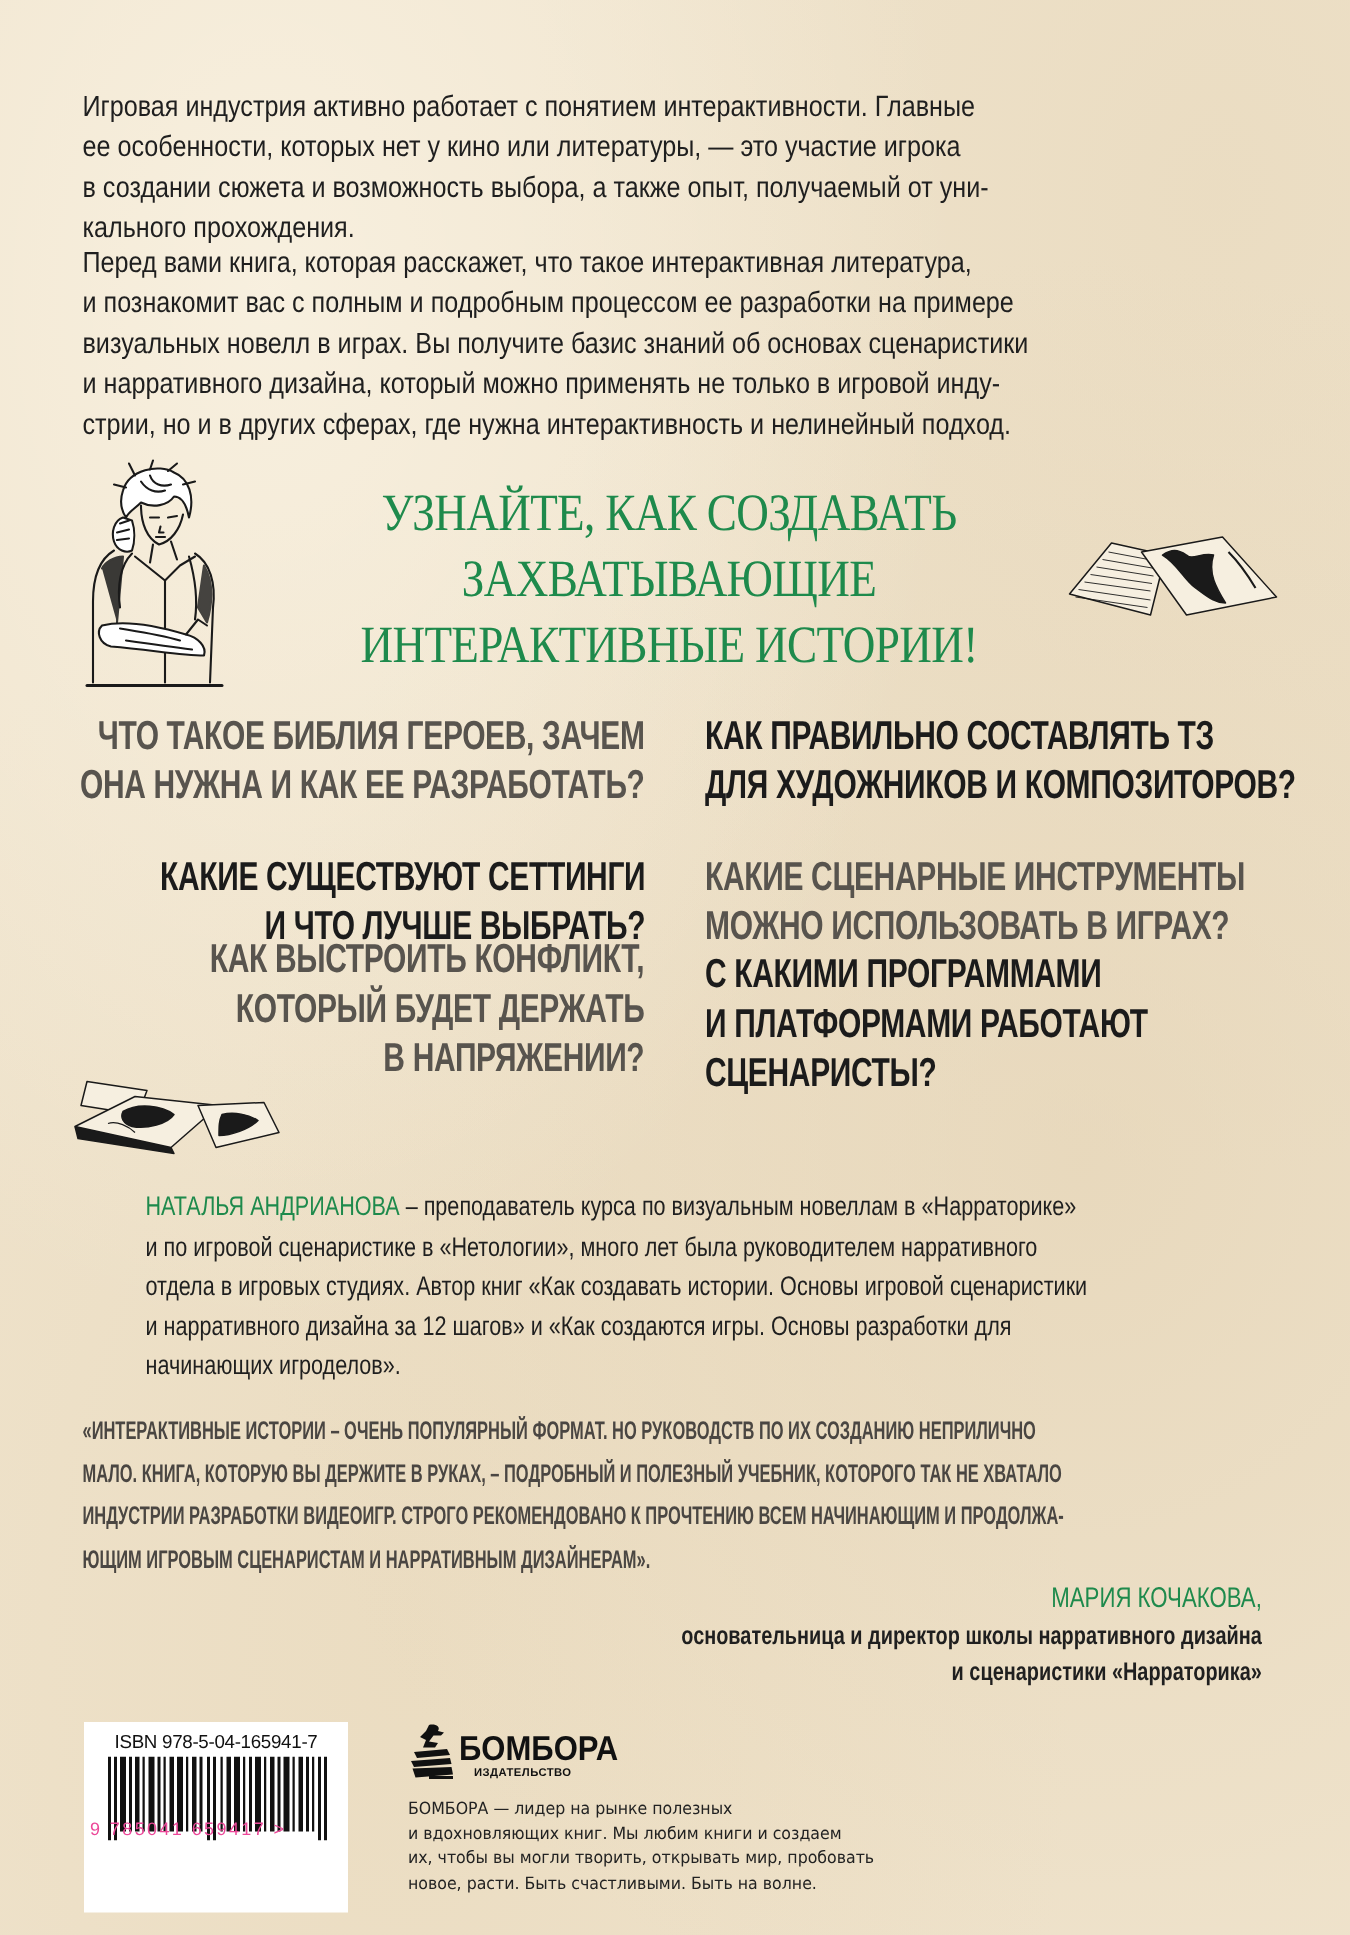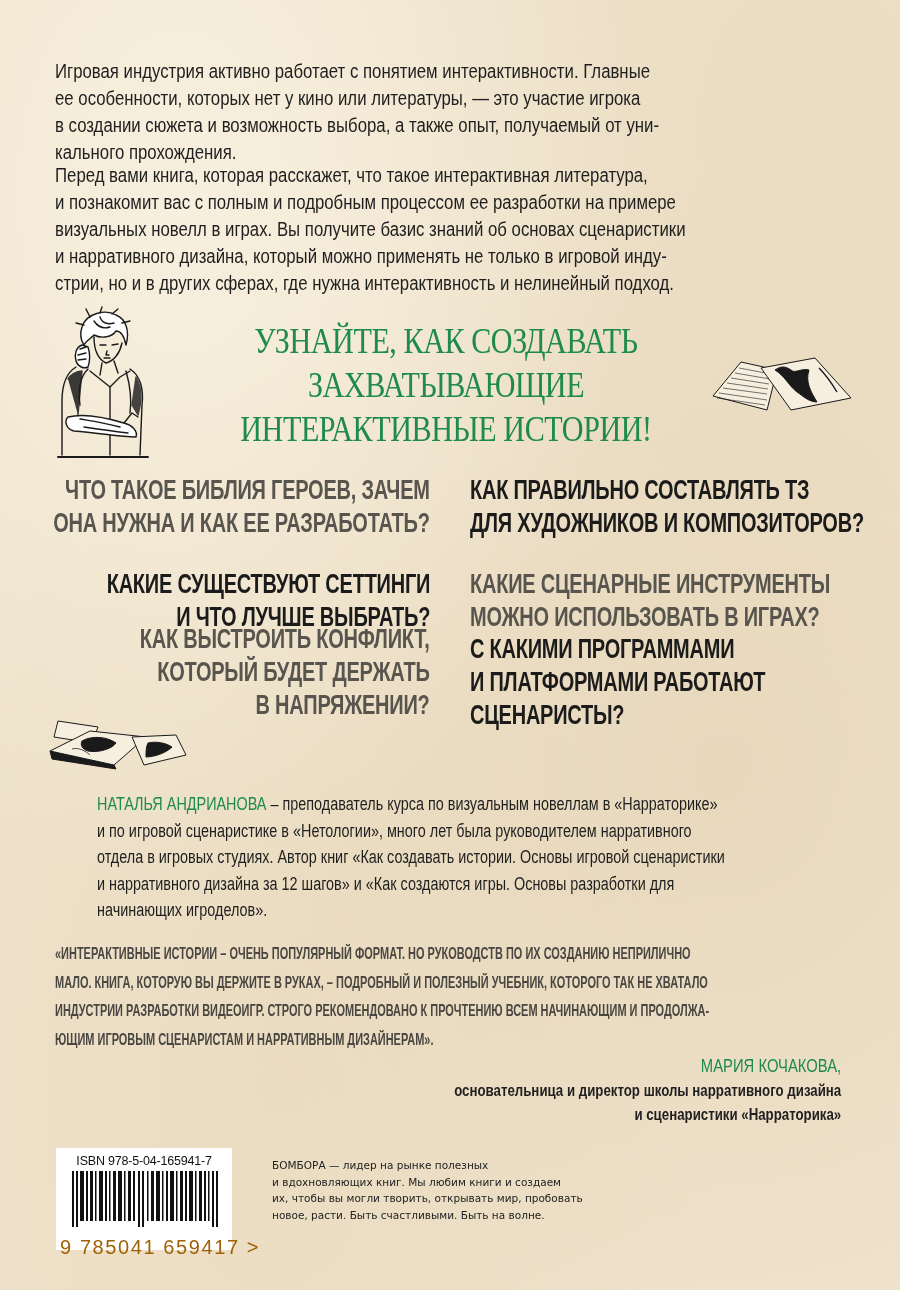--- a/index.html
+++ b/index.html
@@ -119,37 +119,37 @@
       color: #1f1f1f;
     }
     .attrib span { display: block; white-space: nowrap; transform: scaleX(0.78); transform-origin: right center; }
     .attrib .attr-name { color: #1e8a4c; font-size: 19px; line-height: 26px; }
     .attrib .attr-role { font-weight: bold; }
 
     
     .barcode-box {
       position: absolute;
       left: 56px; top: 1148px;
-      width: 176px; height: 102px;
+      width: 176px; height: 127px;
       background: #ffffff;
     }
     .isbn-text {
       position: absolute;
       left: 0; top: 6px; width: 176px;
       text-align: center;
       font-family: "Liberation Sans", sans-serif;
       font-size: 12.5px;
       color: #111;
       letter-spacing: -0.2px;
     }
     .bars { position: absolute; left: 16px; top: 23px; width: 148px; height: 56px; }
     .barcode-digits {
-      position: absolute; left: 4px; top: 88px; width: 172px;
-      font-family: "Liberation Sans", sans-serif;
-      font-size: 20px; color: #a16207; letter-spacing: 1.6px;
+      position: absolute; left: 4px; top: 64px; width: 172px;
+      font-family: "Liberation Sans", sans-serif;
+      font-size: 12px; color: #ec4899; letter-spacing: 1.6px;
       white-space: nowrap;
     }
 
     
     .publisher { position: absolute; left: 272px; top: 1148px; }
     .pub-logo { display: flex; align-items: flex-end; }
     .pub-mark { width: 30px; height: 40px; }
     .pub-name-wrap { margin-left: 4px; margin-bottom: 2px; }
     .pub-name {
       display: block;
@@ -344,19 +344,34 @@
       <rect x="132" y="0" width="2" height="50"></rect>
         <rect x="136" y="0" width="1.5" height="50"></rect>
       <rect x="140" y="0" width="2" height="56"></rect>
         <rect x="144" y="0" width="2" height="56"></rect>
     </g>
   </svg>
   <div class="barcode-digits">9 785041 659417 &gt;</div>
 </div>
 
 <div class="publisher">
+  <div class="pub-logo">
+    <svg class="pub-mark" viewBox="0 0 30 40">
+      <g fill="#111">
+        <path d="M14 2 C18 1 22 3 20 6 L24 7 L22 9 L17 9 L14 13 L20 14 L18 17 L10 17 L12 12 L8 10 L12 6 Z"></path>
+        <path d="M4 20 L26 18 L28 22 L6 24 Z"></path>
+        <path d="M2 26 L28 24 L29 28 L4 30 Z"></path>
+        <path d="M3 31 L29 30 L30 35 L5 37 Z"></path>
+        <path d="M14 36 L30 36 L30 38 L14 38 Z"></path>
+      </g>
+    </svg>
+    <div class="pub-name-wrap">
+      <span class="pub-name">БОМБОРА</span>
+      <span class="pub-sub">ИЗДАТЕЛЬСТВО</span>
+    </div>
+  </div>
   <div class="pub-desc">
     <span>БОМБОРА — лидер на рынке полезных</span>
     <span>и вдохновляющих книг. Мы любим книги и создаем</span>
     <span>их, чтобы вы могли творить, открывать мир, пробовать</span>
     <span>новое, расти. Быть счастливыми. Быть на волне.</span>
   </div>
 </div>
 
 </body></html>

